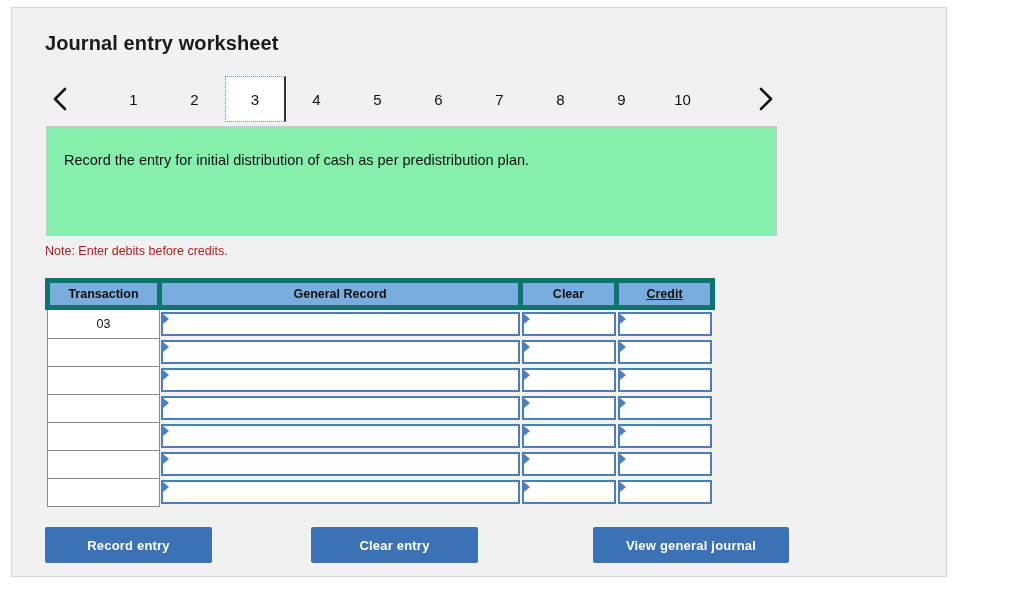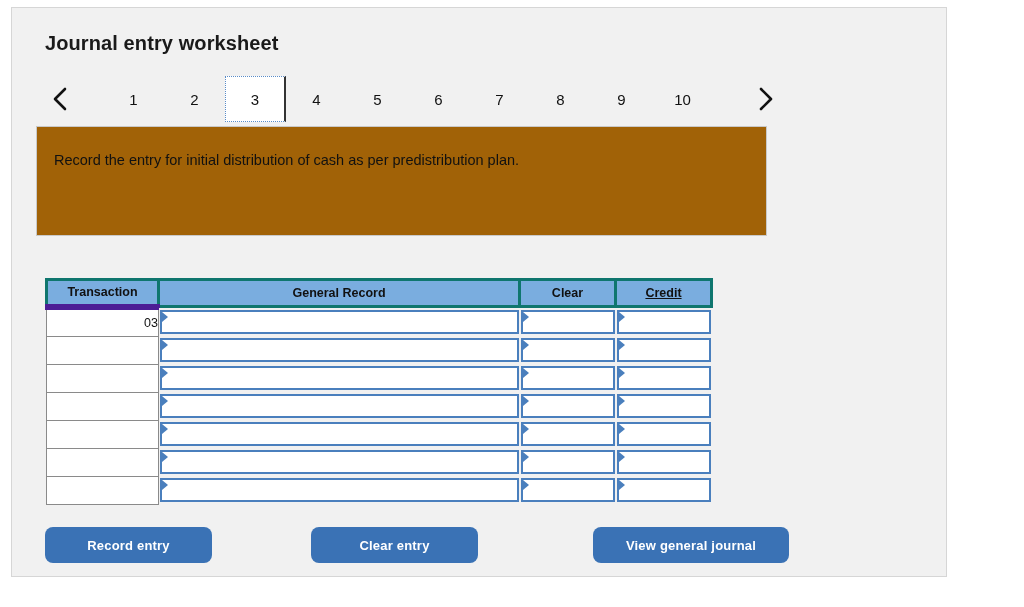--- a/index.html
+++ b/index.html
@@ -83,25 +83,25 @@
   .pager-tab.active {
     background: #ffffff;
     border: 1px dotted #5a8cc8;
     border-right: 2px solid #333333;
     box-shadow: inset 0 0 0 1px #ffffff;
   }
 
   
   .prompt-box {
     position: absolute;
-    left: 24px;
+    left: 34px;
     top: 118px;
     width: 731px;
     height: 110px;
-    background: #a16207;
+    background: #86efac;
     border: 1px solid #c9c9c9;
     box-sizing: border-box;
   }
   .prompt-text {
     position: absolute;
     left: 17px;
     top: 24px;
     right: 12px;
     font-size: 14.5px;
     color: #111;
@@ -126,21 +126,21 @@
     width: 666px;
     border-collapse: collapse;
     table-layout: fixed;
   }
   .journal th {
     background: #7aaddf;
     color: #111;
     font-size: 12.5px;
     font-weight: bold;
     height: 27px;
-    border: 3px solid #0f766e;
+    border: 5px solid #0f766e;
     text-align: center;
     box-sizing: border-box;
   }
   .col-transaction { width: 112px; }
   .col-journal     { width: 361px; }
   .col-debit       { width: 96px; }
   .col-credit      { width: 96px; text-decoration: underline; }
 
   .journal td {
     padding: 0;
@@ -149,21 +149,21 @@
   }
   .cell-transaction {
     background: #ffffff;
     border: 1px solid #8a8a8a;
     border-top: none;
     text-align: center;
     font-size: 12.5px;
     color: #111;
     vertical-align: middle;
   }
-  .journal tbody tr:first-child .cell-transaction { border-top: 6px solid #4c1d95; text-align: right; }
+  .journal tbody tr:first-child .cell-transaction { border-top: 2px solid #4c1d95; }
 
   .cell-input {
     position: relative;
     background: #f1f1f1;
     vertical-align: middle;
   }
   .input-shell {
     position: relative;
     margin: 2px 1px 2px 1px;
     height: 24px;
@@ -194,21 +194,21 @@
   }
 
   
   .btn {
     position: absolute;
     background: #3a72b5;
     color: #ffffff;
     font-size: 13px;
     font-weight: bold;
     border: none;
-    border-radius: 8px;
+    border-radius: 2px;
     height: 36px;
     cursor: pointer;
     display: flex;
     align-items: center;
     justify-content: center;
     font-family: "Liberation Sans", sans-serif;
     letter-spacing: 0.2px;
     box-sizing: border-box;
   }
   .btn-record { left: 33px;  top: 519px; width: 167px; }
@@ -267,20 +267,21 @@
       <svg width="18" height="26" viewBox="0 0 18 26" aria-hidden="true">
         <path d="M5 3 L15 13 L5 23" fill="none" stroke="#111111" stroke-width="2.6" stroke-linecap="round" stroke-linejoin="round"></path>
       </svg>
     </div>
   </div>
 
   <div class="prompt-box">
     <div class="prompt-text">Record the entry for initial distribution of cash as per predistribution plan.</div>
   </div>
 
+  <div class="note">Note: Enter debits before credits.</div>
 
   <table class="journal">
     <thead>
       <tr>
         <th class="col-transaction">Transaction</th>
         <th class="col-journal">General Record</th>
         <th class="col-debit">Clear</th>
         <th class="col-credit">Credit</th>
       </tr>
     </thead>

